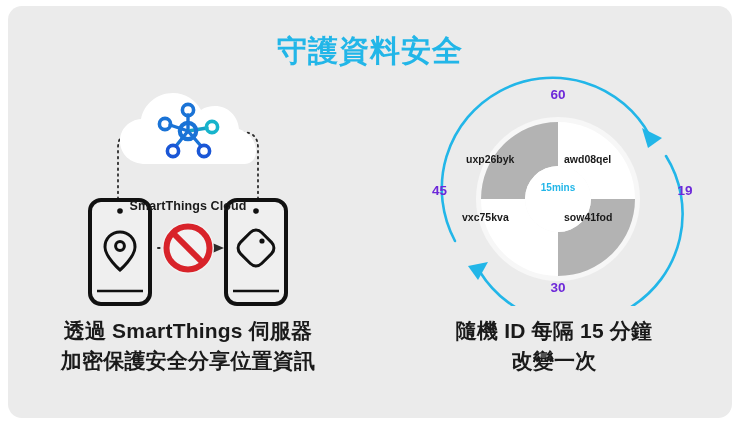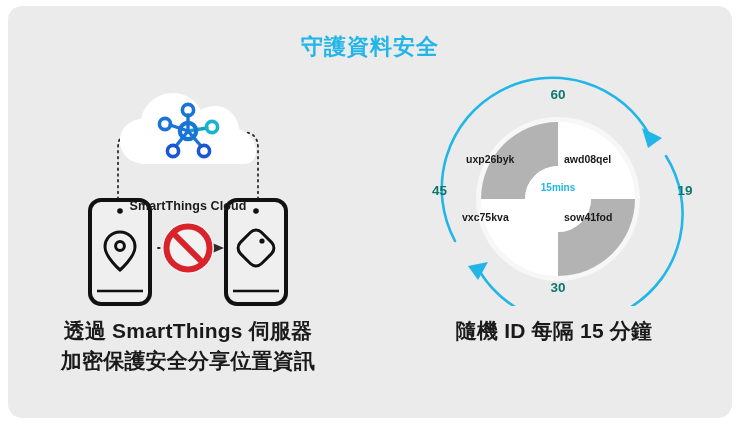--- a/index.html
+++ b/index.html
@@ -33,21 +33,21 @@
     overflow: hidden;
   }
 
   
   .title {
     position: absolute;
     left: 0;
     top: 30px;
     width: 724px;
     text-align: center;
-    font-size: 22px;
+    font-size: 30px;
     font-weight: bold;
     color: #22b6e8;
     letter-spacing: 1px;
     line-height: 1;
   }
 
   
   .left-scene {
     position: absolute;
     left: 10px;
@@ -77,21 +77,21 @@
     top: 70px;
     width: 340px;
     height: 230px;
   }
   .right-svg { position: absolute; left: 0; top: 0; }
 
   .ring-num {
     position: absolute;
     font-size: 13.5px;
     font-weight: bold;
-    color: #0f766e;
+    color: #6d28d9;
     line-height: 1;
   }
   .num-60 { left: 0; top: 12px; width: 340px; text-align: center; }
   .num-30 { left: 0; top: 205px; width: 340px; text-align: center; }
   .num-45 { left: 28px; top: 108px; width: 30px; text-align: left; margin-left: 16px; }
   .num-15 { left: 282px; top: 108px; width: 30px; text-align: center; }
 
   .slice-label {
     position: absolute;
     font-size: 10.5px;
@@ -284,16 +284,17 @@
       <div class="center-mins">15mins</div>
     </div>
 
     <div class="caption caption-left">
       <span class="line">透過 SmartThings 伺服器</span>
       <span class="line">加密保護安全分享位置資訊</span>
     </div>
 
     <div class="caption caption-right">
       <span class="line">隨機 ID 每隔 15 分鐘</span>
+      <span class="line">改變一次</span>
     </div>
 
   </div>
 </div>
 
 </body></html>

